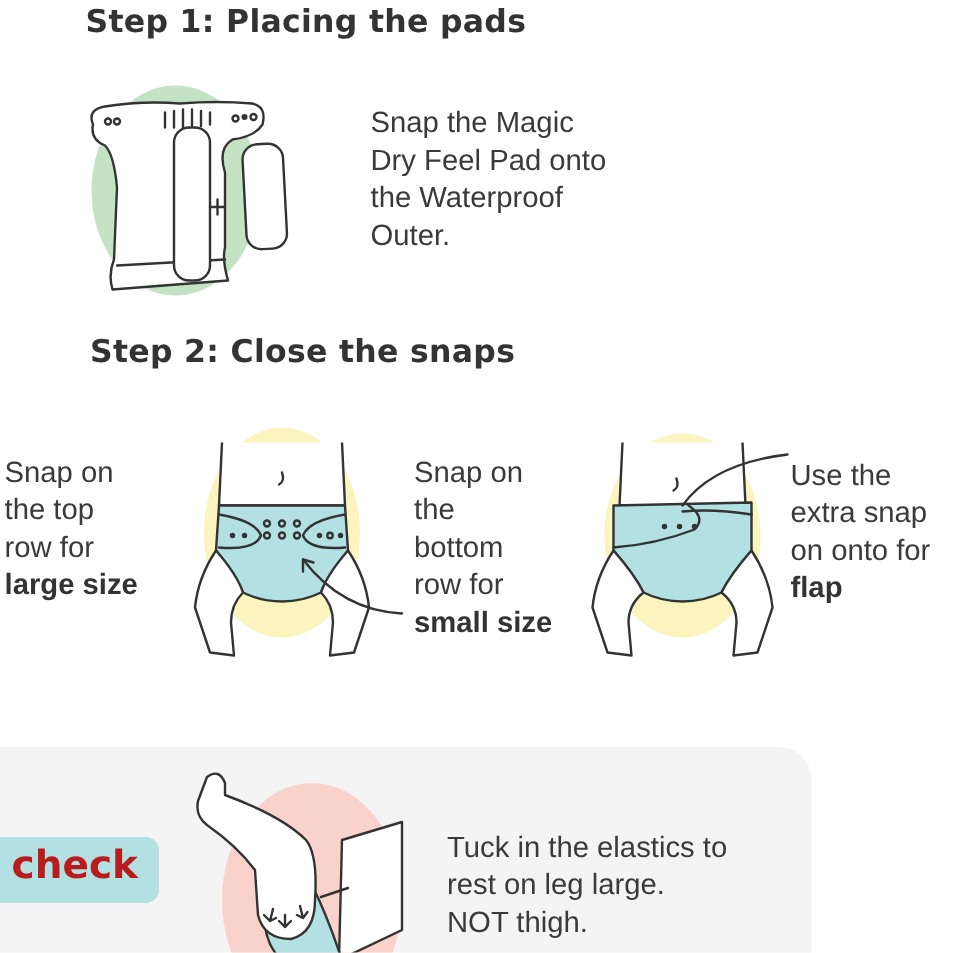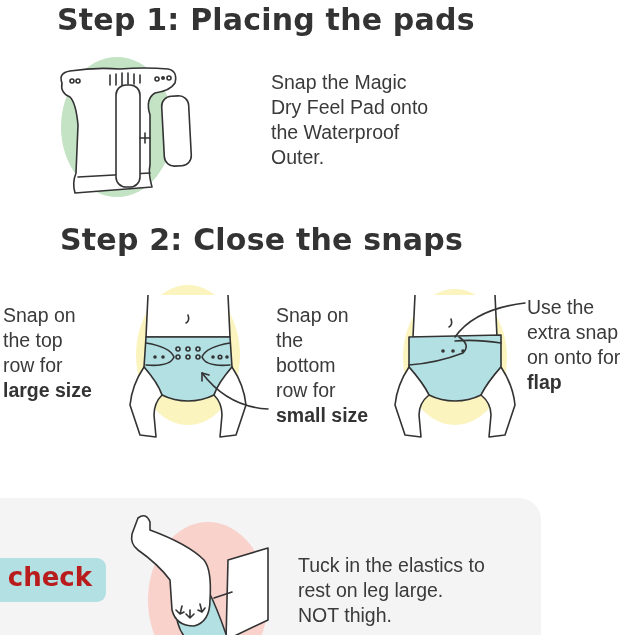--- a/index.html
+++ b/index.html
@@ -1,19 +1,19 @@
 <!DOCTYPE html>
 <html><head>
   <meta charset="utf-8">
   <style>
     html, body { margin:0; padding:0; background:#ffffff; }
     body { width:635px; height:635px; position:relative; overflow:hidden;
            font-family:"DejaVu Sans", sans-serif; color:#3a3a3a; }
     .abs { position:absolute; }
-    .h1 { font-family:"DejaVu Sans", sans-serif; font-weight:bold; font-size:30px;
+    .h1 { font-family:"DejaVu Sans", sans-serif; font-weight:bold; font-size:21px;
           letter-spacing:0.2px; color:#333333; white-space:nowrap; }
     .txt { font-family:"Liberation Sans", sans-serif; font-size:19.5px; line-height:25px; color:#3a3a3a; }
     .txt b { font-weight:bold; color:#333; }
     .panel { left:0; top:498px; width:541px; height:160px; background:#f4f4f4;
              border-top-right-radius:22px; }
     .badge { left:-20px; top:558px; width:126px; height:44px; background:#b3e0e3;
              border-radius:0 9px 9px 0; }
     .badge span { position:absolute; right:14px; top:4px; font-family:"DejaVu Sans", sans-serif;
                   font-weight:bold; font-size:26px; color:#b91c1c; }
     svg { position:absolute; overflow:visible; }
@@ -34,21 +34,21 @@
   <circle cx="22" cy="26" r="2" class="ln"></circle>
     <circle cx="28" cy="26" r="2" class="ln"></circle>
   <circle cx="107" cy="24" r="2" class="ln"></circle>
     <circle cx="113" cy="23" r="2" fill="#333"></circle>
     <circle cx="119" cy="23" r="2" class="ln"></circle>
   <rect class="wf" x="66" y="30" width="24" height="102" rx="10"></rect>
   <path class="ln" d="M95 78 L95 88 M90 83 L100 83"></path>
   <rect class="wf" x="113" y="41" width="27" height="70" rx="10" transform="rotate(-3 126 76)"></rect>
 </svg>
 
-<div class="abs txt" style="left:247px; top:70px;margin-left:24px;">
+<div class="abs txt" style="left:247px; top:70px;">
   <div>Snap the Magic</div>
   <div>Dry Feel Pad onto</div>
   <div>the Waterproof</div>
   <div>Outer.</div>
 </div>
 
 <div class="abs h1" style="left:60px; top:222px;">Step 2: Close the snaps</div>
 
 <div class="abs txt" style="left:3px; top:303px;">
   <div>Snap on</div>
@@ -97,21 +97,21 @@
   <path class="ln" d="M24 70 Q52 68 78 58 Q86 50 74 42"></path>
   <path class="ln" d="M116 48 Q90 44 70 46"></path>
   <circle cx="58" cy="56" r="1.8" fill="#333"></circle>
     <circle cx="68" cy="56" r="1.8" fill="#333"></circle>
     <circle cx="78" cy="56" r="1.8" fill="#333"></circle>
   <path class="wf" d="M24 72 Q12 90 10 110 L20 140 L36 142 L34 120 Q34 108 44 100 Q38 88 24 72 Z"></path>
   <path class="wf" d="M116 72 Q128 90 130 110 L120 140 L104 142 L106 120 Q106 108 96 100 Q102 88 116 72 Z"></path>
   <path class="ln" d="M140 8 Q90 14 70 42"></path>
 </svg>
 
-<div class="abs txt" style="left:527px; top:295px;">
+<div class="abs txt" style="left:527px; top:305px;">
   <div>Use the</div>
   <div>extra snap</div>
   <div>on onto for</div>
   <div><b>flap</b></div>
 </div>
 
 <div class="abs panel"></div>
 
 <div class="abs badge">
   <span>check</span>

